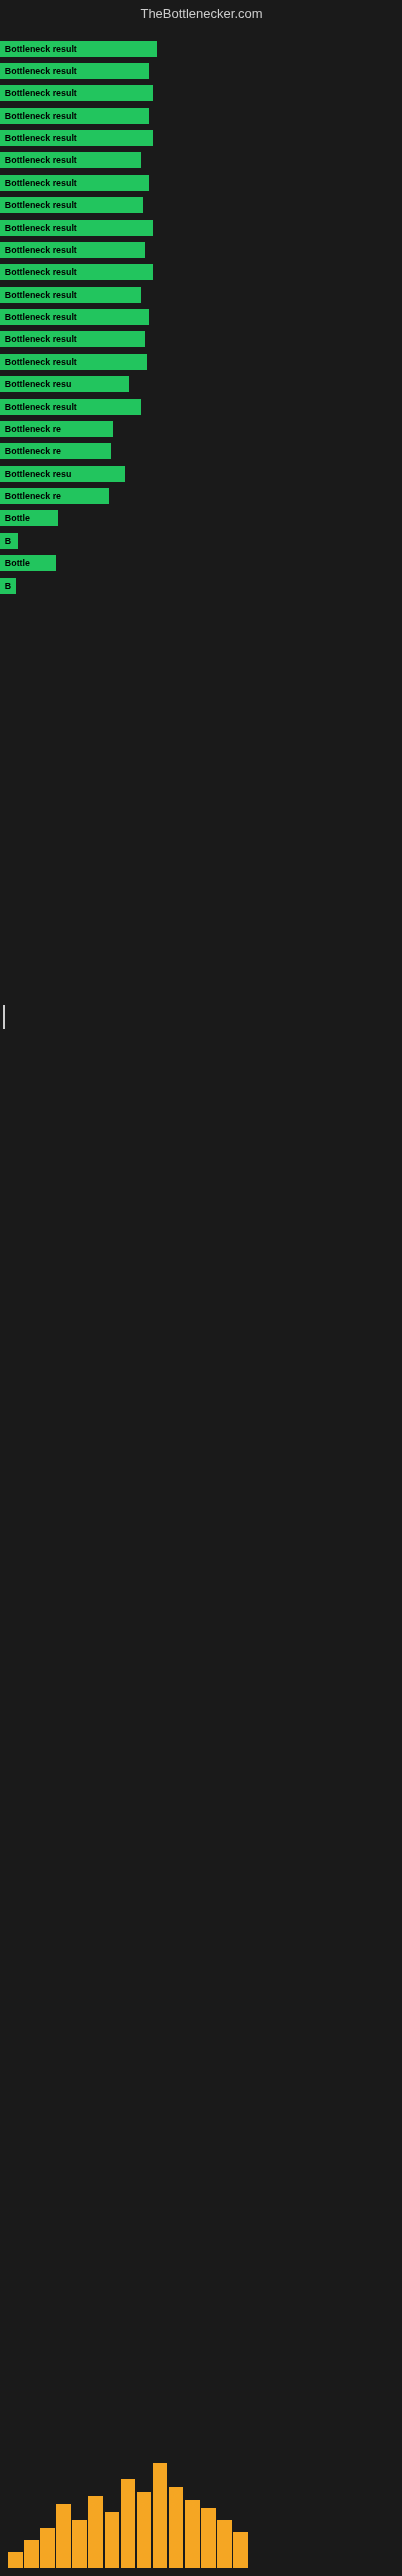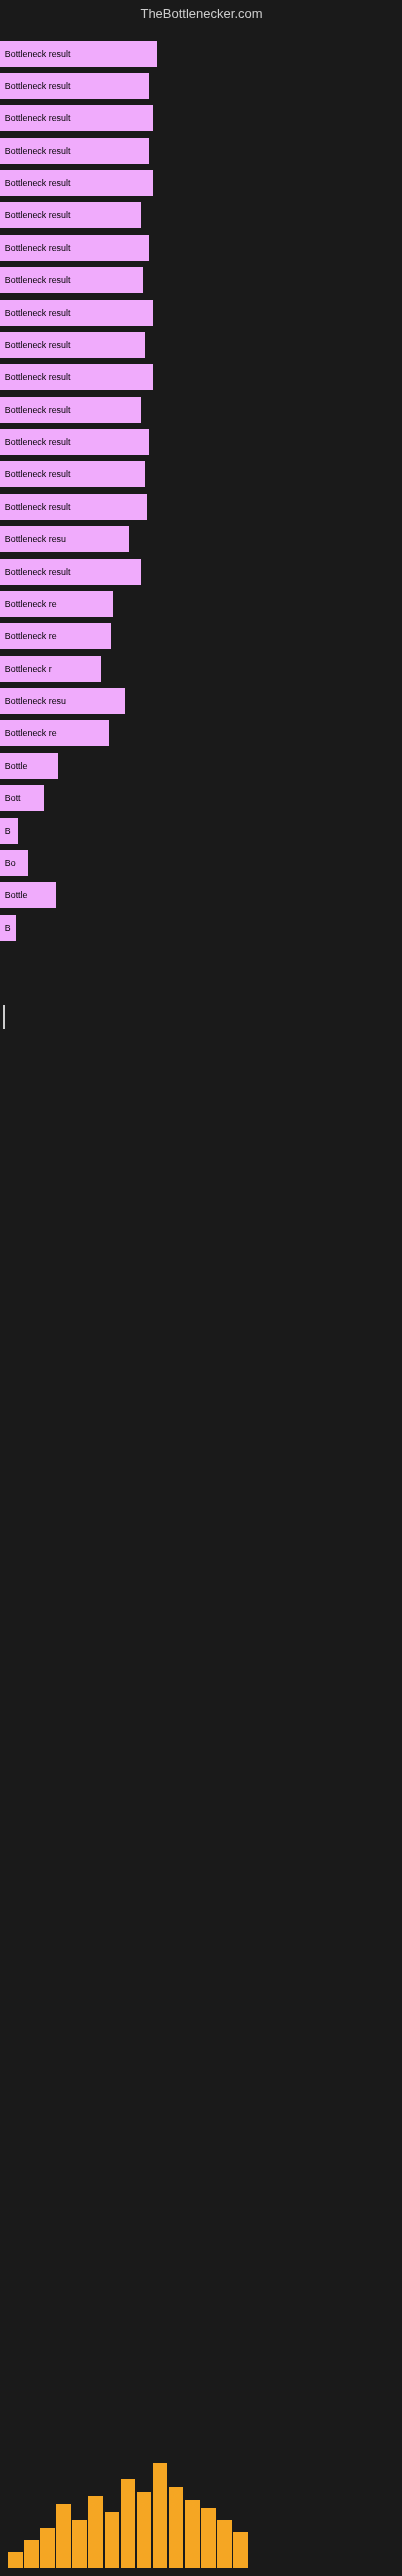--- a/index.html
+++ b/index.html
@@ -24,30 +24,30 @@
     .bars-container {
       padding: 8px 0;
     }
     .bar-row {
       margin: 3.2px 0;
       padding: 1.6px 0;
       display: flex;
       align-items: center;
     }
     .bar {
-      background-color: #f0abfc;
+      background-color: #22c55e;
       color: #000;
       font-size: 8.9px;
-      font-weight: normal;
+      font-weight: bold;
       padding: 3.2px 4.8px;
       white-space: nowrap;
       overflow: hidden;
       display: flex;
       align-items: center;
-      height: 26px;
+      height: 16px;
     }
     .cursor-line {
       width: 1.6px;
       height: 24px;
       background-color: #cccccc;
       margin: 3.2px 0 3.2px 1.6px;
     }
   </style>
 </head>
 <body>
@@ -108,39 +108,30 @@
     <div class="bar-row">
       <div class="bar" style="width: 141px;">Bottleneck result</div>
     </div>
     <div class="bar-row">
       <div class="bar" style="width: 113px;">Bottleneck re</div>
     </div>
     <div class="bar-row">
       <div class="bar" style="width: 111px;">Bottleneck re</div>
     </div>
     <div class="bar-row">
-      <div class="bar" style="width: 101px;">Bottleneck r</div>
-    </div>
-    <div class="bar-row">
       <div class="bar" style="width: 125px;">Bottleneck resu</div>
     </div>
     <div class="bar-row">
       <div class="bar" style="width: 109px;">Bottleneck re</div>
     </div>
     <div class="bar-row">
       <div class="bar" style="width: 58px;">Bottle</div>
     </div>
     <div class="bar-row">
-      <div class="bar" style="width: 44px;">Bott</div>
-    </div>
-    <div class="bar-row">
       <div class="bar" style="width: 17.7px;">B</div>
-    </div>
-    <div class="bar-row">
-      <div class="bar" style="width: 28px;">Bo</div>
     </div>
     <div class="bar-row">
       <div class="bar" style="width: 56px;">Bottle</div>
     </div>
     <div class="bar-row">
       <div class="bar" style="width: 16px;">B</div>
     </div>
   </div>
 
 <div class="cursor-line" id="cursor-el" style="display: block; position: absolute; left: 1.6px; top: 1002px;"></div>

